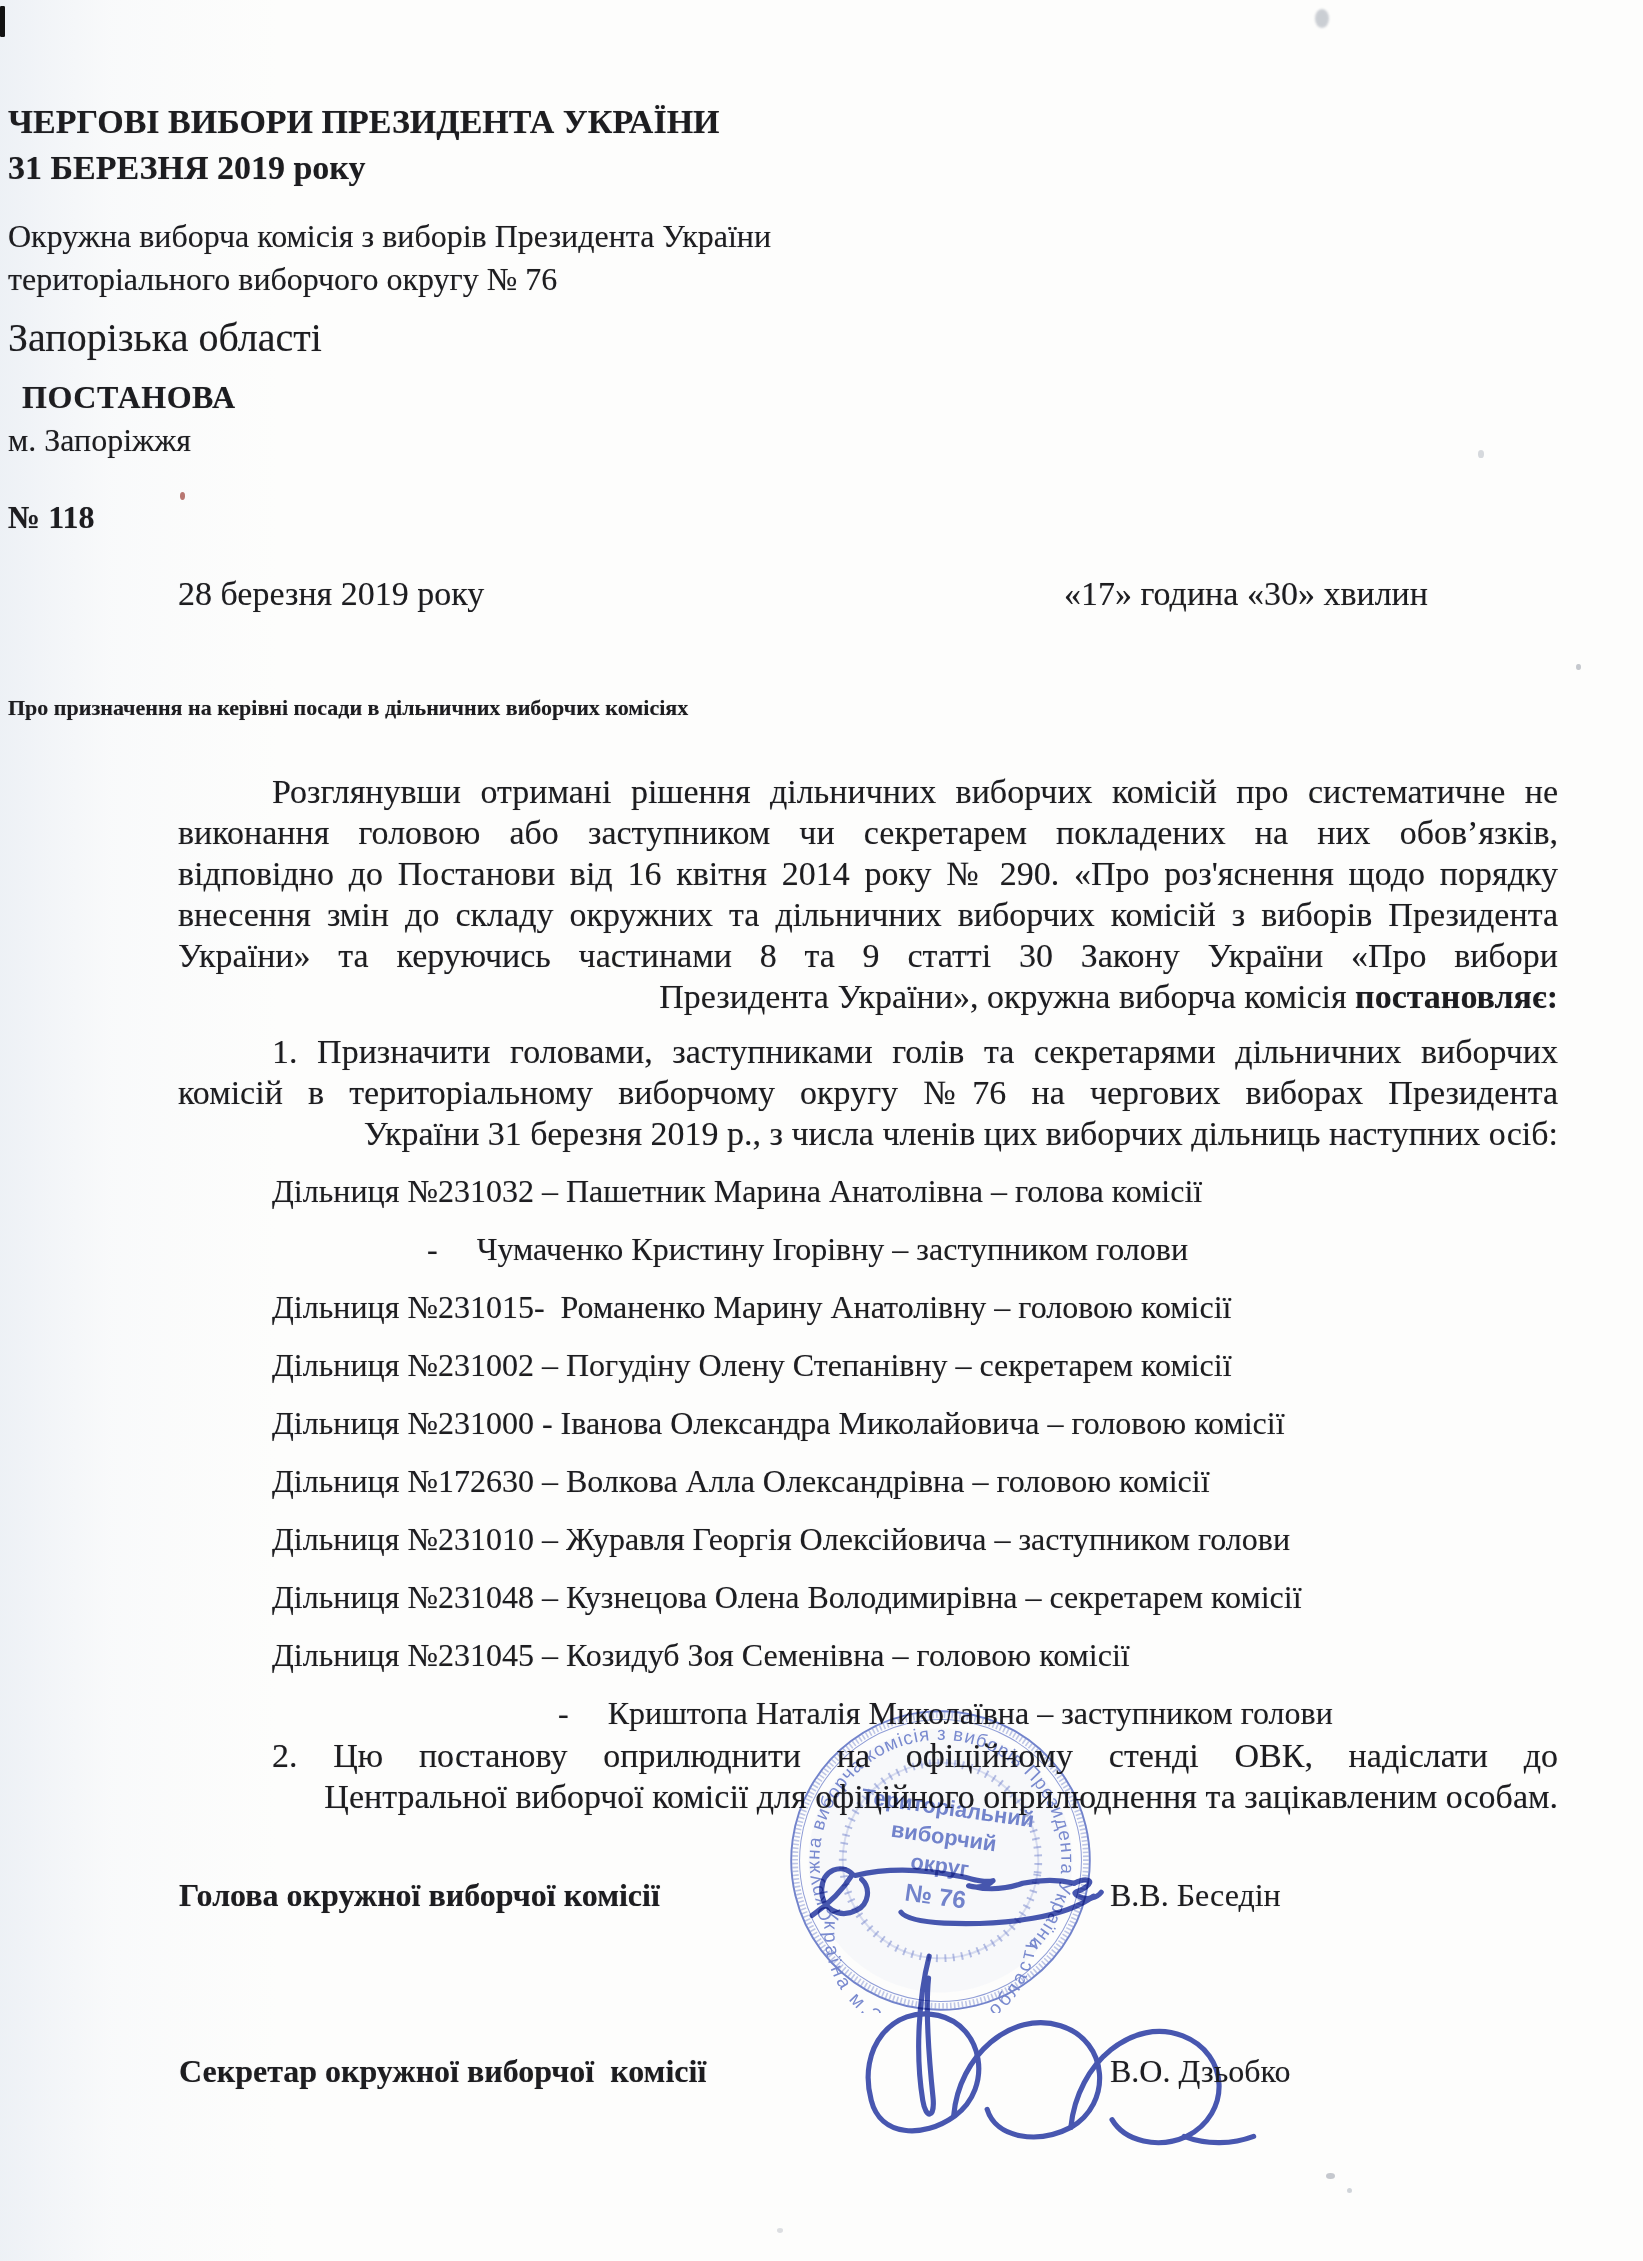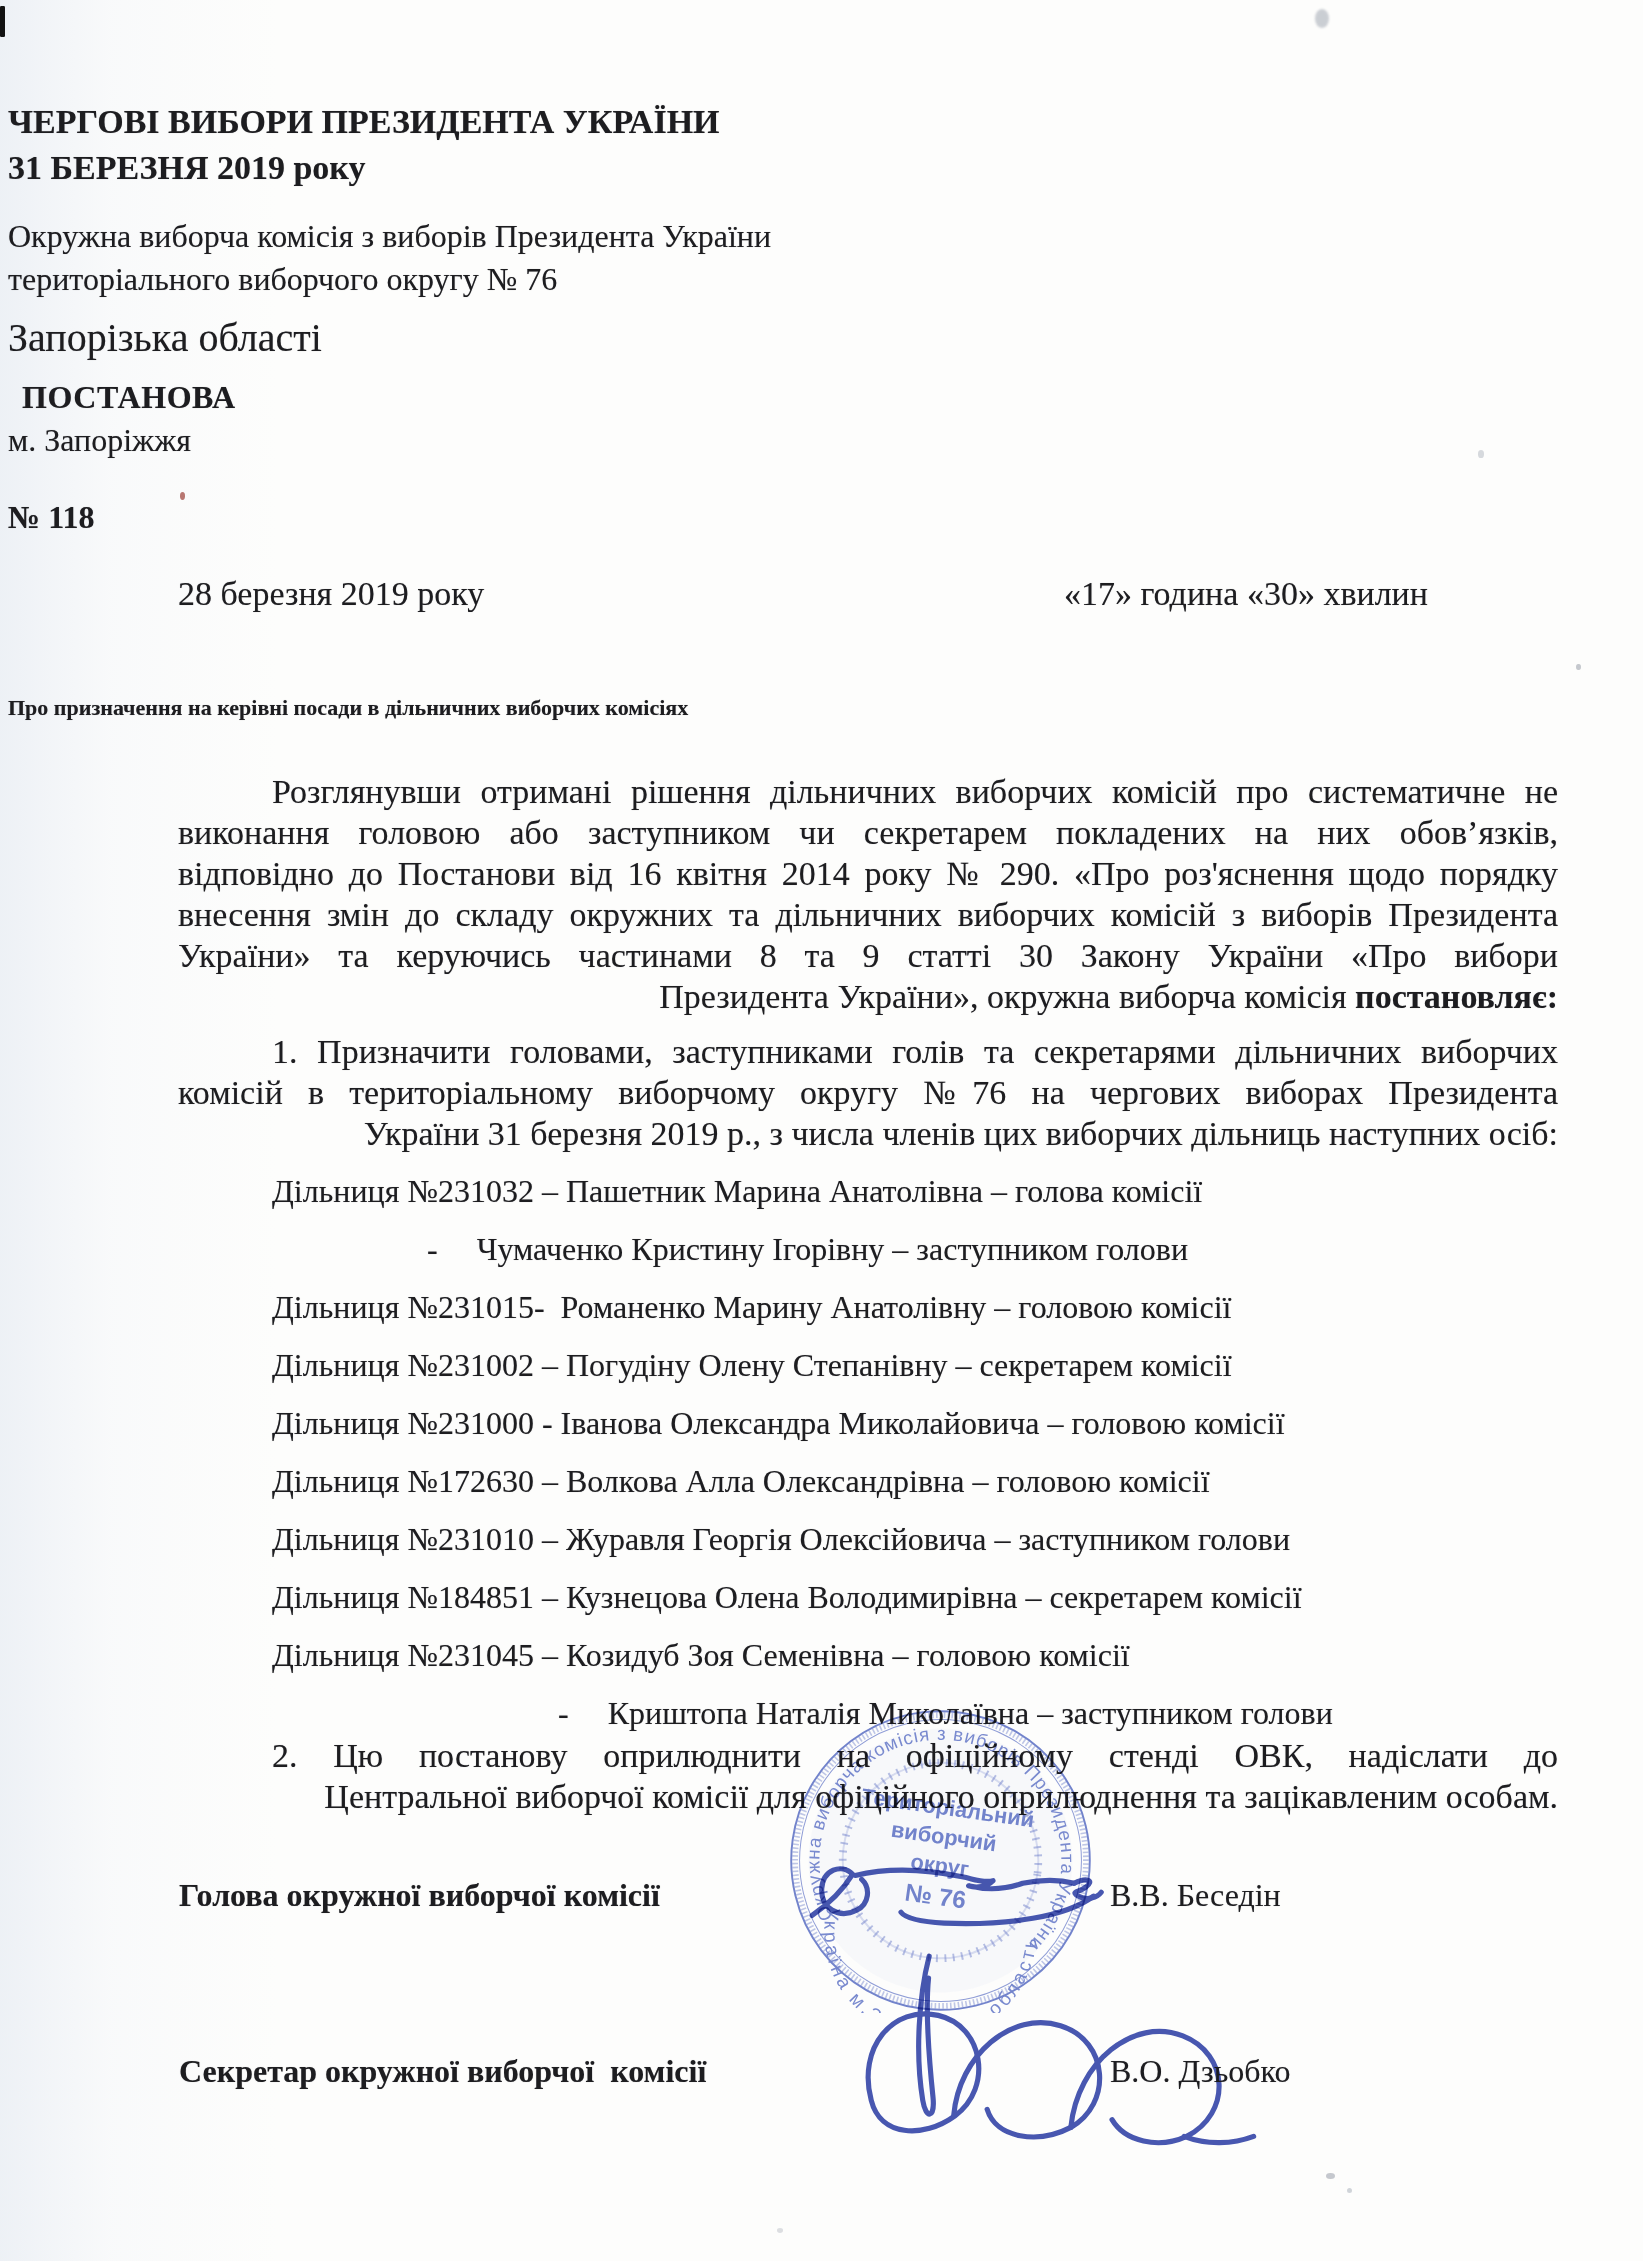--- a/index.html
+++ b/index.html
@@ -108,21 +108,21 @@
   </div>
 
   <div class="appts soft">
     <div class="appt">Дільниця №231032 – Пашетник Марина Анатолівна – голова комісії</div>
     <div class="appt sub1"><span class="bullet">-</span><span>Чумаченко Кристину Ігорівну – заступником голови</span></div>
     <div class="appt">Дільниця №231015-  Романенко Марину Анатолівну – головою комісії</div>
     <div class="appt">Дільниця №231002 – Погудіну Олену Степанівну – секретарем комісії</div>
     <div class="appt">Дільниця №231000 - Іванова Олександра Миколайовича – головою комісії</div>
     <div class="appt">Дільниця №172630 – Волкова Алла Олександрівна – головою комісії</div>
     <div class="appt">Дільниця №231010 – Журавля Георгія Олексійовича – заступником голови</div>
-    <div class="appt">Дільниця №184851 – Кузнецова Олена Володимирівна – секретарем комісії</div>
+    <div class="appt">Дільниця №231048 – Кузнецова Олена Володимирівна – секретарем комісії</div>
     <div class="appt">Дільниця №231045 – Козидуб Зоя Семенівна – головою комісії</div>
     <div class="appt sub2"><span class="bullet">-</span><span>Криштопа Наталія Миколаївна – заступником голови</span></div>
   </div>
 
   <div class="para p-2 soft">
     <div class="jl first">2. Цю постанову оприлюднити на офіційному стенді ОВК, надіслати до</div>
     <div class="pl">Центральної виборчої комісії для офіційного оприлюднення та зацікавленим особам.</div>
   </div>
 
   <svg class="stamp" viewBox="0 0 474 474" xmlns="http://www.w3.org/2000/svg">

